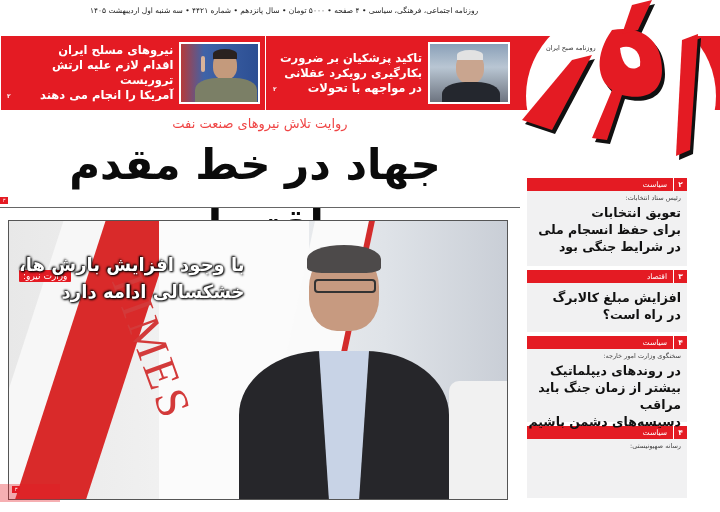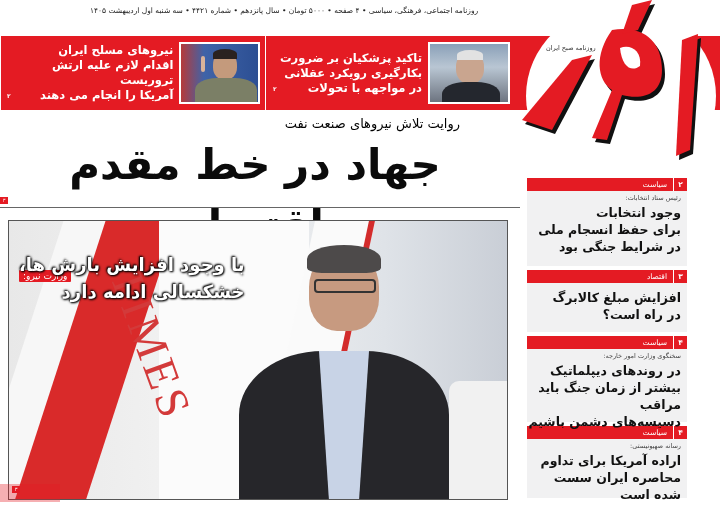--- a/index.html
+++ b/index.html
@@ -40,22 +40,22 @@
     position: absolute; top: 6px; left: 14px; width: 190px; height: 180px; border-radius: 50%;
     background: #fff;
   }
   .logo-tag {
     position: absolute; top: 44px; left: 34px; font-size: 6.5px; color: #333;
   }
   .logo-svg { position: absolute; top: 0; left: 0; }
 
   
   .kicker {
-    position: absolute; top: 116px; left: 60px; width: 400px; 
-    font-size: 13px; color: #000000;
+    position: absolute; top: 116px; left: 60px; width: 400px; text-align: center;
+    font-size: 13px; color: #ef4444;
   }
   .headline {
     position: absolute; top: 135px; left: 20px; width: 470px; text-align: center;
     font-size: 42px; font-weight: bold; color: #0b0b0b; letter-spacing: -1px; line-height: 60px;
   }
   .headline-pg {
     position: absolute; top: 197px; left: 0; width: 8px; height: 7px; background: #e41b23;
     color: #fff; font-size: 5px; text-align: center; line-height: 7px;
   }
   .rule-main { position: absolute; top: 207px; left: 0; width: 520px; height: 1px; background: #666; }
@@ -187,21 +187,21 @@
 <div class="corner-badge">۳</div>
 
 <div class="sidebar">
   <div class="side-item" style="height:88px;">
     <div class="side-cat">
       <span class="num">۲</span>
       <span class="lbl">سیاست</span>
     </div>
     <div class="side-sub">رئیس ستاد انتخابات:</div>
     <div class="side-title">
-      <div>وجود انتخابات</div>
+      <div>تعویق انتخابات</div>
       <div>برای حفظ انسجام ملی</div>
       <div>در شرایط جنگی بود</div>
     </div>
   </div>
 
   <div class="side-item" style="height:62px;">
     <div class="side-cat">
       <span class="num">۳</span>
       <span class="lbl">اقتصاد</span>
     </div>
@@ -223,18 +223,14 @@
       <div>دسیسه‌های دشمن باشیم</div>
     </div>
   </div>
 
   <div class="side-item" style="height:72px;">
     <div class="side-cat">
       <span class="num">۴</span>
       <span class="lbl">سیاست</span>
     </div>
     <div class="side-sub">رسانه صهیونیستی:</div>
-    <div class="side-title">
-      <div>اراده آمریکا برای تداوم</div>
-      <div>محاصره ایران سست شده است</div>
-    </div>
   </div>
 </div>
 
 </body></html>

